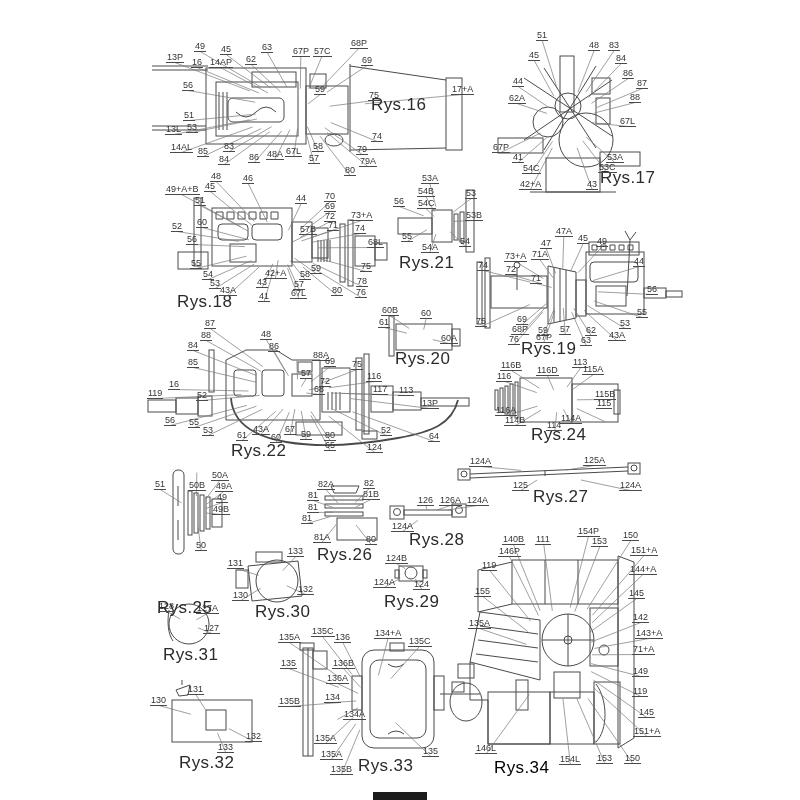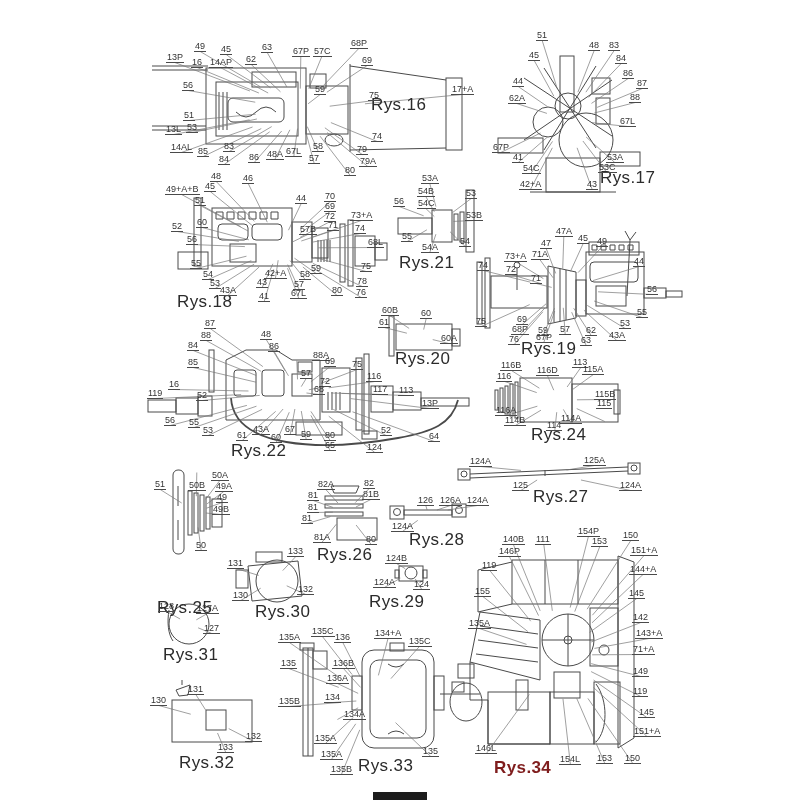--- a/index.html
+++ b/index.html
@@ -666,21 +666,21 @@
       <div class="fig-title" style="left: 409px; top: 531px; color: rgb(43, 43, 43);">Rys.28</div>
       <span class="part-label" style="left: 417px; top: 495px; color: rgb(51, 51, 51);">126</span>
       <span class="part-label" style="left: 439px; top: 495px; color: rgb(51, 51, 51);">126A</span>
       <span class="part-label" style="left: 466px; top: 495px; color: rgb(51, 51, 51);">124A</span>
       <span class="part-label" style="left: 391px; top: 521px; color: rgb(51, 51, 51);">124A</span>
       <div class="fig-title" style="left: 255px; top: 603px; color: rgb(43, 43, 43);">Rys.30</div>
       <span class="part-label" style="left: 287px; top: 546px; color: rgb(51, 51, 51);">133</span>
       <span class="part-label" style="left: 227px; top: 558px; color: rgb(51, 51, 51);">131</span>
       <span class="part-label" style="left: 297px; top: 584px; color: rgb(51, 51, 51);">132</span>
       <span class="part-label" style="left: 232px; top: 590px; color: rgb(51, 51, 51);">130</span>
-      <div class="fig-title" style="left: 369px; top: 593px; color: rgb(43, 43, 43); text-align: center;">Rys.29</div>
+      <div class="fig-title" style="left: 384px; top: 593px; color: rgb(43, 43, 43); text-align: center;">Rys.29</div>
       <span class="part-label" style="left: 385px; top: 553px; color: rgb(51, 51, 51);">124B</span>
       <span class="part-label" style="left: 373px; top: 577px; color: rgb(51, 51, 51);">124A</span>
       <span class="part-label" style="left: 413px; top: 579px; color: rgb(51, 51, 51);">124</span>
       <div class="fig-title" style="left: 163px; top: 646px; color: rgb(43, 43, 43);">Rys.31</div>
       <span class="part-label" style="left: 158px; top: 601px; color: rgb(51, 51, 51);">128</span>
       <span class="part-label" style="left: 196px; top: 603px; color: rgb(51, 51, 51);">127A</span>
       <span class="part-label" style="left: 203px; top: 623px; color: rgb(51, 51, 51);">127</span>
       <div class="fig-title" style="left: 179px; top: 754px; color: rgb(43, 43, 43);">Rys.32</div>
       <span class="part-label" style="left: 187px; top: 684px; color: rgb(51, 51, 51);">131</span>
       <span class="part-label" style="left: 150px; top: 695px; color: rgb(51, 51, 51);">130</span>
@@ -695,21 +695,21 @@
       <span class="part-label" style="left: 326px; top: 673px; color: rgb(51, 51, 51);">136A</span>
       <span class="part-label" style="left: 324px; top: 692px; color: rgb(51, 51, 51);">134</span>
       <span class="part-label" style="left: 326px; top: 709px; color: rgb(51, 51, 51); margin-left: 17px;">134A</span>
       <span class="part-label" style="left: 278px; top: 696px; color: rgb(51, 51, 51);">135B</span>
       <span class="part-label" style="left: 314px; top: 733px; color: rgb(51, 51, 51);">135A</span>
       <span class="part-label" style="left: 374px; top: 628px; color: rgb(51, 51, 51);">134+A</span>
       <span class="part-label" style="left: 408px; top: 636px; color: rgb(51, 51, 51);">135C</span>
       <span class="part-label" style="left: 320px; top: 749px; color: rgb(51, 51, 51);">135A</span>
       <span class="part-label" style="left: 330px; top: 764px; color: rgb(51, 51, 51);">135B</span>
       <span class="part-label" style="left: 422px; top: 746px; color: rgb(51, 51, 51);">135</span>
-      <div class="fig-title" style="left: 494px; top: 759px; color: #7f1d1d; font-weight: bold;">Rys.34</div>
+      <div class="fig-title" style="left: 494px; top: 759px; color: #000000;">Rys.34</div>
       <span class="part-label" style="left: 502px; top: 534px; color: rgb(51, 51, 51);">140B</span>
       <span class="part-label" style="left: 498px; top: 546px; color: rgb(51, 51, 51);">146P</span>
       <span class="part-label" style="left: 535px; top: 534px; color: rgb(51, 51, 51);">111</span>
       <span class="part-label" style="left: 577px; top: 526px; color: rgb(51, 51, 51);">154P</span>
       <span class="part-label" style="left: 591px; top: 536px; color: rgb(51, 51, 51);">153</span>
       <span class="part-label" style="left: 622px; top: 530px; color: rgb(51, 51, 51);">150</span>
       <span class="part-label" style="left: 630px; top: 545px; color: rgb(51, 51, 51);">151+A</span>
       <span class="part-label" style="left: 629px; top: 564px; color: rgb(51, 51, 51);">144+A</span>
       <span class="part-label" style="left: 481px; top: 560px; color: rgb(51, 51, 51);">119</span>
       <span class="part-label" style="left: 474px; top: 586px; color: rgb(51, 51, 51);">155</span>

